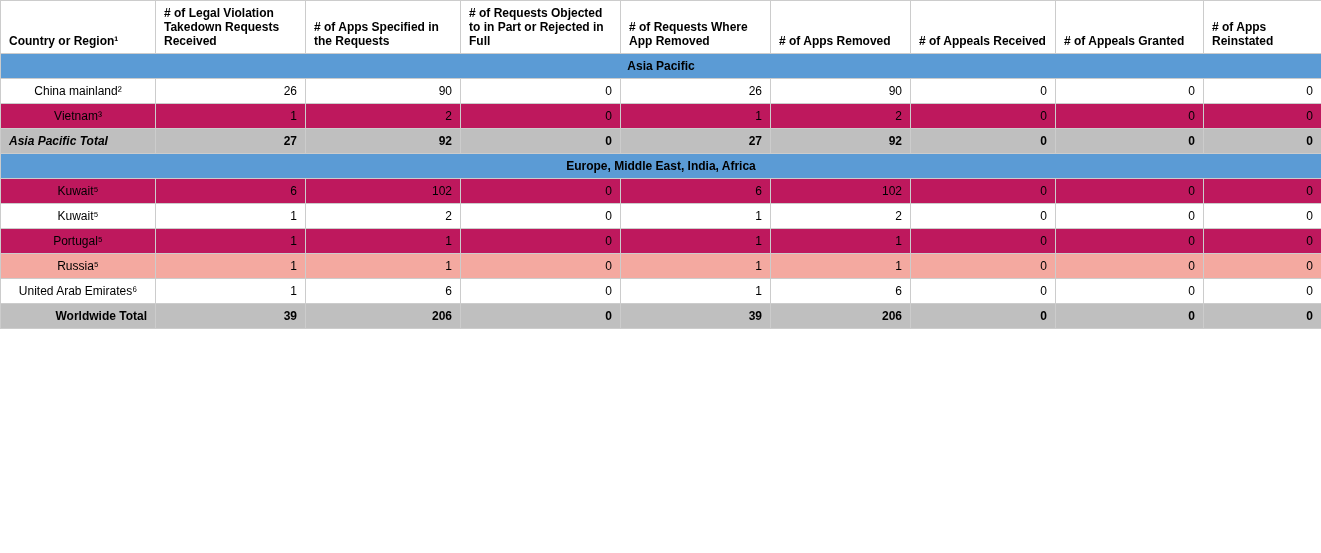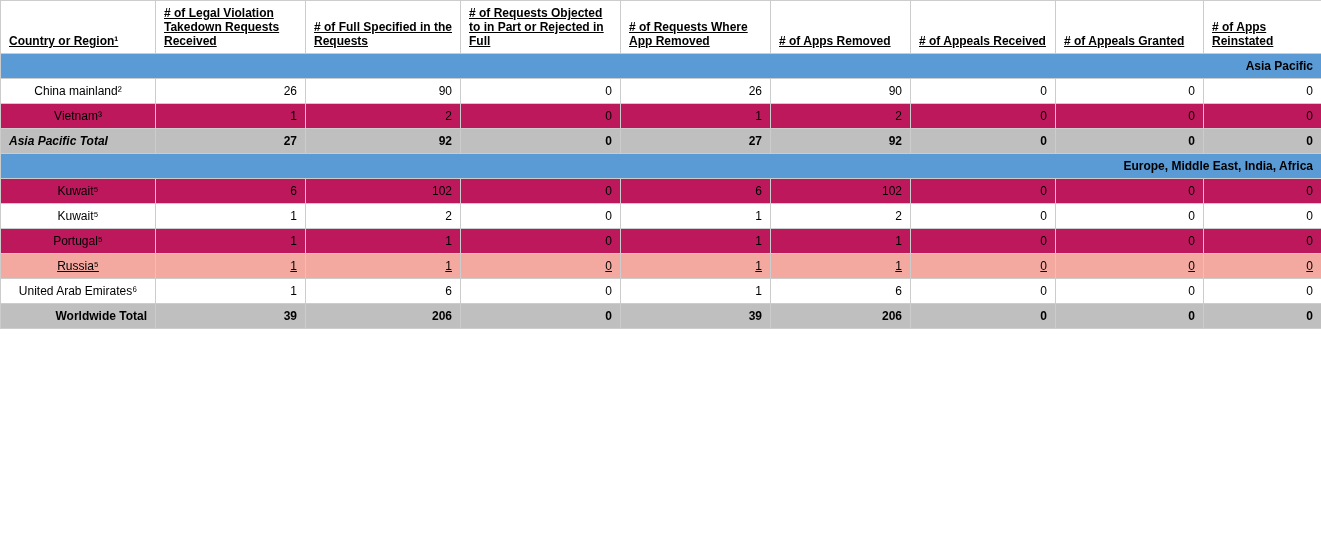--- a/index.html
+++ b/index.html
@@ -17,21 +17,20 @@
     th, td {
       border: 1px solid #ccc;
       padding: 5px 8px;
       vertical-align: top;
     }
     th {
       background: #fff;
       font-weight: 600;
       text-align: left;
       vertical-align: bottom;
-      text-decoration: underline;
     }
     td {
       text-align: right;
     }
     td:first-child {
       text-align: center;
     }
     .col-country { width: 155px; }
     .col-legal   { width: 150px; }
     .col-apps-spec { width: 155px; }
@@ -41,30 +40,30 @@
     .col-app-rec   { width: 145px; }
     .col-app-grant { width: 148px; }
     .col-apps-rein { width: 118px; }
 
     .row-region {
       background: #5b9bd5;
       color: #000;
     }
     .row-region td {
       font-weight: 600;
-      text-align: right;
+      text-align: center;
     }
     .row-total {
       background: #bfbfbf;
       font-weight: 600;
     }
     .row-total td:first-child { text-align: left; font-style: italic; }
     .row-normal { background: #fff; }
     .row-alt { background: #be185d; }
-    .row-russia { background: #f4a9a0; text-decoration: underline; }
+    .row-russia { background: #f4a9a0; }
     .row-worldwide {
       background: #bfbfbf;
       font-weight: 600;
     }
     .row-worldwide td:first-child { text-align: right; }
   </style>
 </head>
 <body>
 
 <table>
@@ -76,21 +75,21 @@
     <col class="col-req-where">
     <col class="col-apps-rem">
     <col class="col-app-rec">
     <col class="col-app-grant">
     <col class="col-apps-rein">
   </colgroup>
   <thead>
     <tr>
       <th>Country or Region¹</th>
       <th># of Legal Violation Takedown Requests Received</th>
-      <th># of Full Specified in the Requests</th>
+      <th># of Apps Specified in the Requests</th>
       <th># of Requests Objected to in Part or Rejected in Full</th>
       <th># of Requests Where App Removed</th>
       <th># of Apps Removed</th>
       <th># of Appeals Received</th>
       <th># of Appeals Granted</th>
       <th># of Apps Reinstated</th>
     </tr>
   </thead>
   <tbody id="table-body">
   <tr class="row-region">

